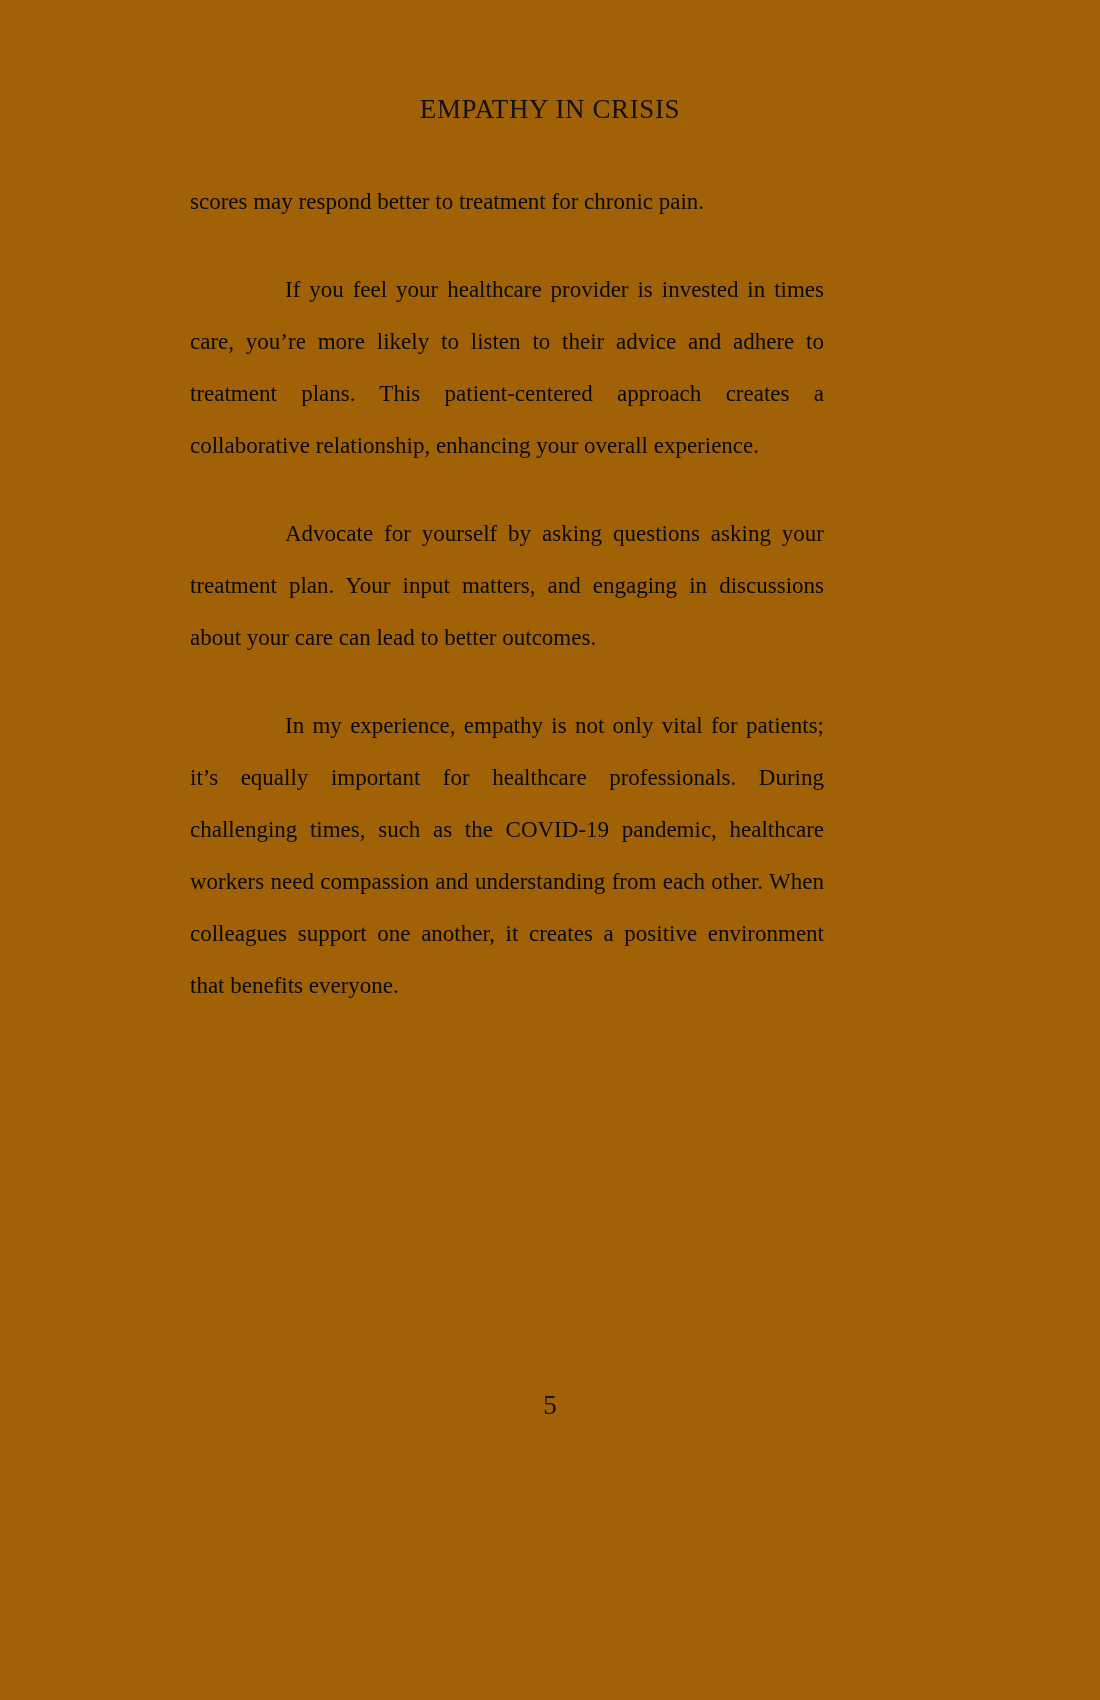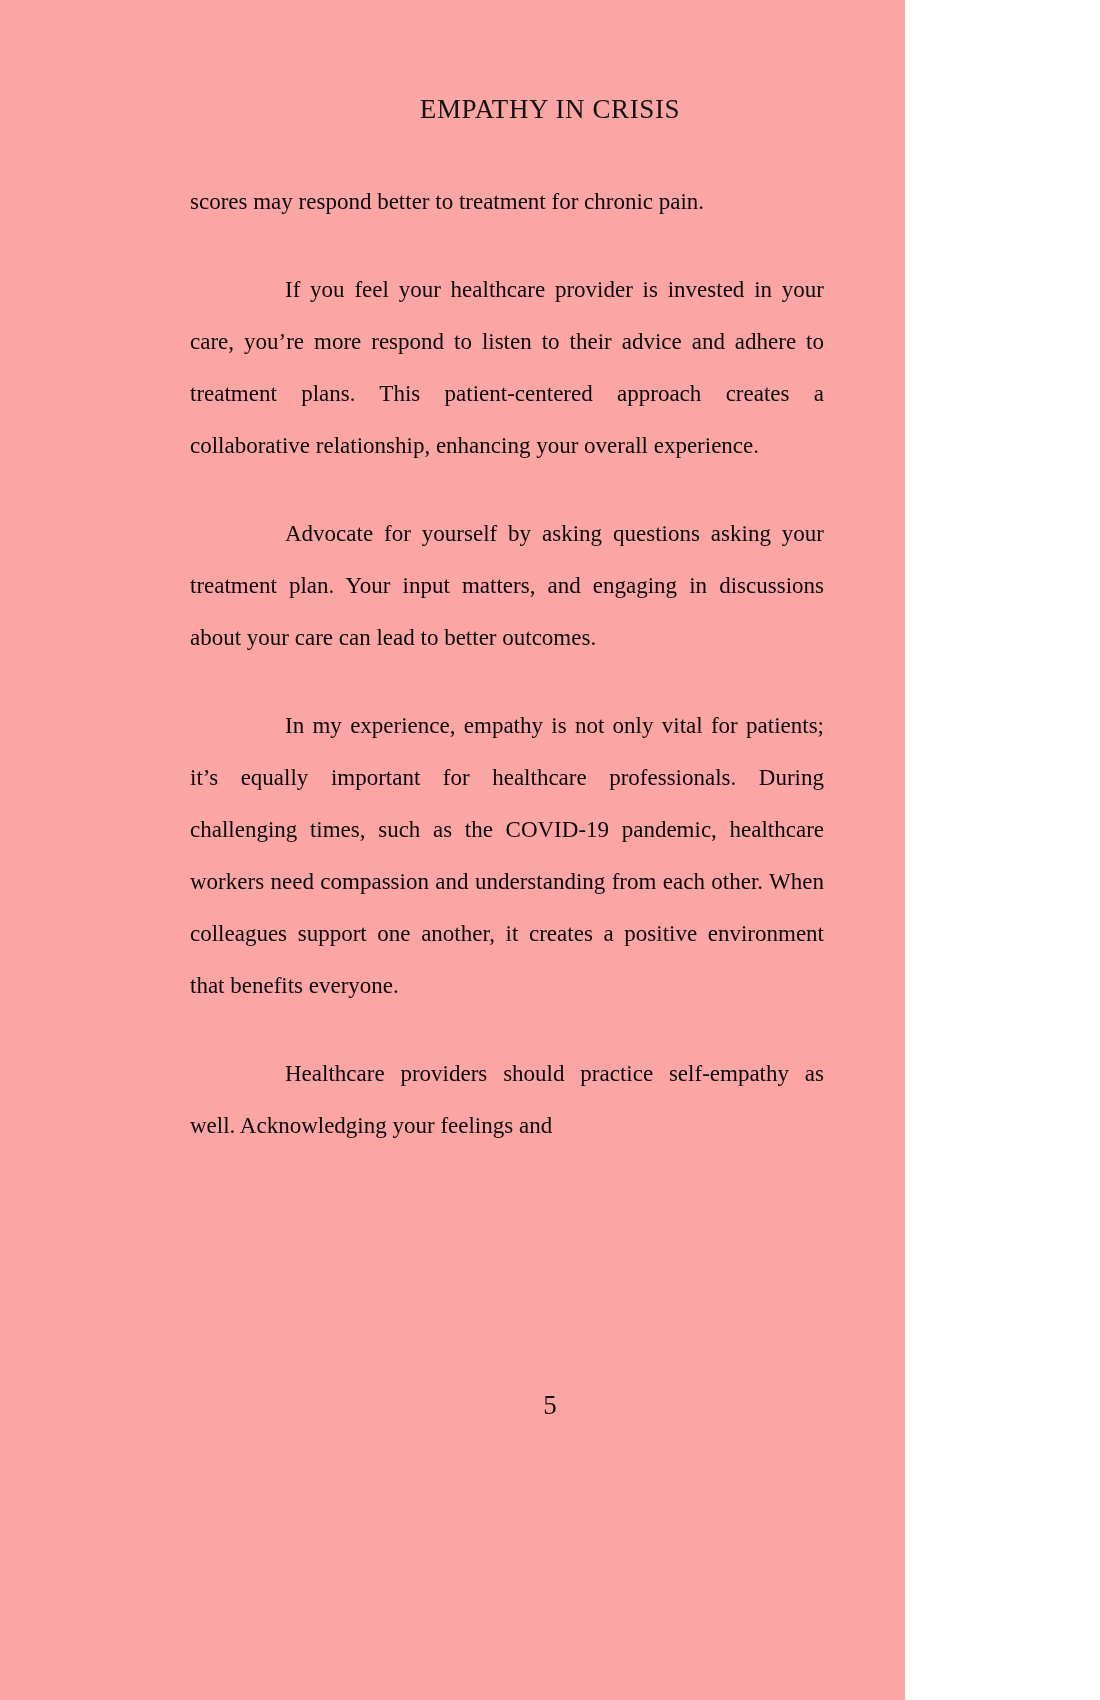--- a/index.html
+++ b/index.html
@@ -10,24 +10,24 @@
     width: 1100px;
     height: 1700px;
     background: #ffffff;
     font-family: "Liberation Serif", "DejaVu Serif", serif;
     color: #000000;
     overflow: hidden;
   }
 
   .page {
     position: relative;
-    width: 905px;
+    width: 1100px;
     height: 1700px;
     box-sizing: border-box;
-    background: #fca5a5;
+    background: #a16207;
   }
 
   .running-header {
     position: absolute;
     top: 96px;
     left: 0;
     width: 1100px;
     text-align: center;
     font-size: 27px;
     letter-spacing: 0.6px;
@@ -79,25 +79,24 @@
 <body>
 
 <div class="page">
 
   <div class="running-header">EMPATHY IN CRISIS</div>
 
   <div class="text-block">
 
     <p class="para">scores may respond better to treatment for chronic pain.</p>
 
-    <p class="para indent gap">If you feel your healthcare provider is invested in your care, you’re more respond to listen to their advice and adhere to treatment plans. This patient-centered approach creates a collaborative relationship, enhancing your overall experience.</p>
+    <p class="para indent gap">If you feel your healthcare provider is invested in times care, you’re more likely to listen to their advice and adhere to treatment plans. This patient-centered approach creates a collaborative relationship, enhancing your overall experience.</p>
 
     <p class="para indent gap">Advocate for yourself by asking questions asking your treatment plan. Your input matters, and engaging in discussions about your care can lead to better outcomes.</p>
 
     <p class="para indent gap">In my experience, empathy is not only vital for patients; it’s equally important for healthcare professionals. During challenging times, such as the COVID-19 pandemic, healthcare workers need compassion and understanding from each other. When colleagues support one another, it creates a positive environment that benefits everyone.</p>
 
-    <p class="para indent gap">Healthcare providers should practice self-empathy as well. Acknowledging your feelings and</p>
 
   </div>
 
   <div class="page-number">5</div>
 
 </div>
 
 </body></html>

